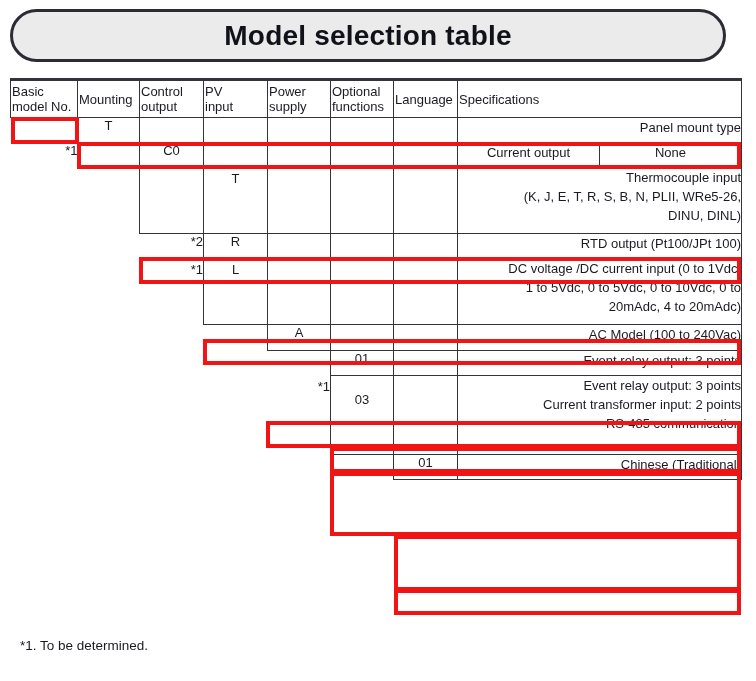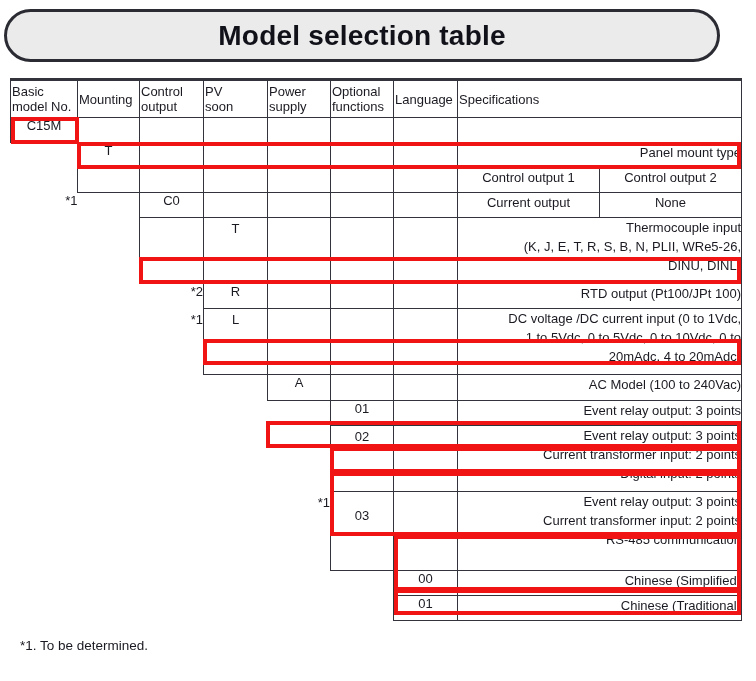--- a/index.html
+++ b/index.html
@@ -12,21 +12,21 @@
     height: 681px;
     font-family: "Liberation Sans", sans-serif;
     color: #1a1a22;
     position: relative;
     overflow: hidden;
   }
 
   
   #title-banner {
     position: absolute;
-    left: 4px;
+    left: 10px;
     top: 9px;
     width: 716px;
     height: 53px;
     background: #ebebeb;
     border: 3px solid #2b2b33;
     border-radius: 28px;
     box-sizing: border-box;
     display: flex;
     align-items: center;
     justify-content: center;
@@ -137,71 +137,50 @@
     </th>
     <th class="topline">
       <span>Mounting</span>
     </th>
     <th class="topline">
       <span>Control</span><br>
       <span>output</span>
     </th>
     <th class="topline">
       <span>PV</span><br>
-      <span>soon</span>
+      <span>input</span>
     </th>
     <th class="topline">
       <span>Power</span><br>
       <span>supply</span>
     </th>
     <th class="topline">
       <span>Optional</span><br>
       <span>functions</span>
     </th>
     <th class="topline">
       <span>Language</span>
     </th>
     <th class="topline" colspan="2">
       <span>Specifications</span>
     </th>
   </tr>
 
-  <tr>
-    <td class="cell-ctr" style="height:24px">C15M</td>
-    <td></td>
-    <td></td>
-    <td></td>
-    <td></td>
-    <td></td>
-    <td></td>
-    <td colspan="2"></td>
-  </tr>
 
   <tr>
     <td class="noborder"></td>
     <td class="cell-ctr" style="height:24px">T</td>
     <td></td>
     <td></td>
     <td></td>
     <td></td>
     <td></td>
     <td class="cell-spec" colspan="2">Panel mount type</td>
   </tr>
 
-  <tr>
-    <td class="noborder"></td>
-    <td></td>
-    <td></td>
-    <td></td>
-    <td></td>
-    <td></td>
-    <td></td>
-    <td class="cell-spec-ctr" style="height:24px">Control output 1</td>
-    <td class="cell-spec-ctr">Control output 2</td>
-  </tr>
 
 
 
   <tr>
     <td class="note-mark">*1</td>
     <td class="noborder"></td>
     <td class="cell-ctr" style="height:24px">C0</td>
     <td></td>
     <td></td>
     <td></td>
@@ -266,60 +245,36 @@
     <td class="noborder"></td>
     <td class="noborder"></td>
     <td class="noborder"></td>
     <td class="noborder"></td>
     <td class="noborder"></td>
     <td class="cell-ctr" style="height:24px">01</td>
     <td></td>
     <td class="cell-spec" colspan="2">Event relay output: 3 points</td>
   </tr>
 
-  <tr>
-    <td class="noborder"></td>
-    <td class="noborder"></td>
-    <td class="noborder"></td>
-    <td class="noborder"></td>
-    <td class="noborder"></td>
-    <td class="cell-ctr" style="height:62px; vertical-align:top; padding-top:3px">02</td>
-    <td></td>
-    <td class="cell-spec" colspan="2">
-      <div>Event relay output: 3 points</div>
-      <div>Current transformer input: 2 points</div>
-      <div>Digital input: 2 points</div>
-    </td>
-  </tr>
 
   <tr>
     <td class="noborder"></td>
     <td class="noborder"></td>
     <td class="noborder"></td>
     <td class="noborder"></td>
     <td class="note-mark" style="vertical-align:top; padding-top:3px">*1</td>
     <td class="cell-ctr" style="height:62px; vertical-align:top; padding-top:16px">03</td>
     <td></td>
     <td class="cell-spec" colspan="2">
       <div>Event relay output: 3 points</div>
       <div>Current transformer input: 2 points</div>
       <div>RS-485 communication</div>
     </td>
   </tr>
 
-  <tr>
-    <td class="noborder"></td>
-    <td class="noborder"></td>
-    <td class="noborder"></td>
-    <td class="noborder"></td>
-    <td class="noborder"></td>
-    <td class="noborder"></td>
-    <td class="cell-ctr" style="height:24px">00</td>
-    <td class="cell-spec" colspan="2">Chinese (Simplified)</td>
-  </tr>
 
   <tr>
     <td class="noborder"></td>
     <td class="noborder"></td>
     <td class="noborder"></td>
     <td class="noborder"></td>
     <td class="noborder"></td>
     <td class="noborder"></td>
     <td class="cell-ctr" style="height:24px">01</td>
     <td class="cell-spec" colspan="2">Chinese (Traditional)</td>

